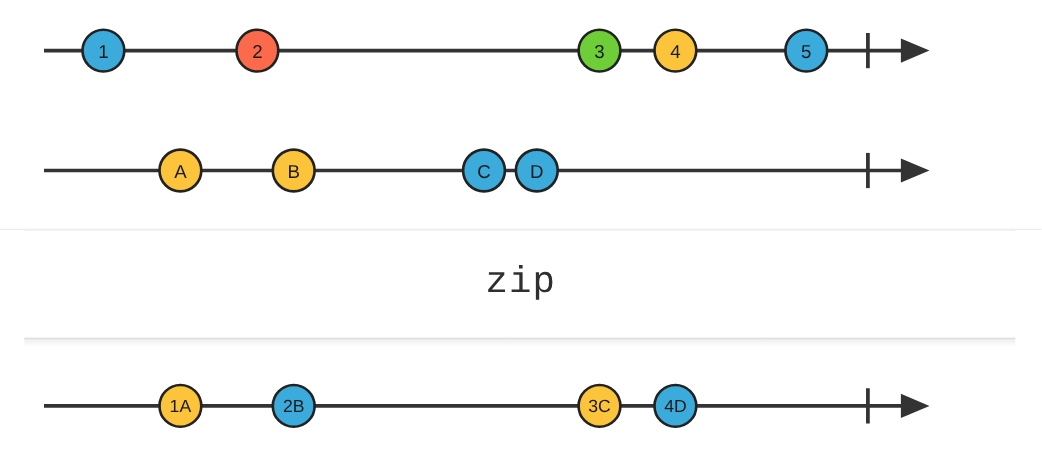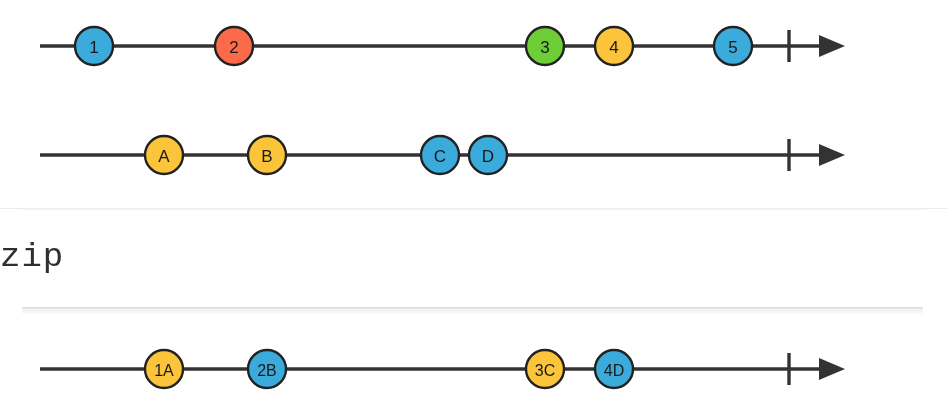--- a/index.html
+++ b/index.html
@@ -76,20 +76,21 @@
     right: 24px;
     top: 310px;
     height: 5px;
     background: linear-gradient(to bottom, rgba(0,0,0,0.055) 0%, rgba(0,0,0,0.0) 100%);
   }
   .op-label {
     position: absolute;
     left: 0;
     top: 232px;
     width: 947px;
+    text-align: center;
     font-family: "Liberation Mono", "DejaVu Sans Mono", monospace;
     font-size: 34px;
     letter-spacing: 1px;
     color: #2f2f2f;
     line-height: 50px;
     user-select: none;
   }
 </style>
 </head>
 <body>

